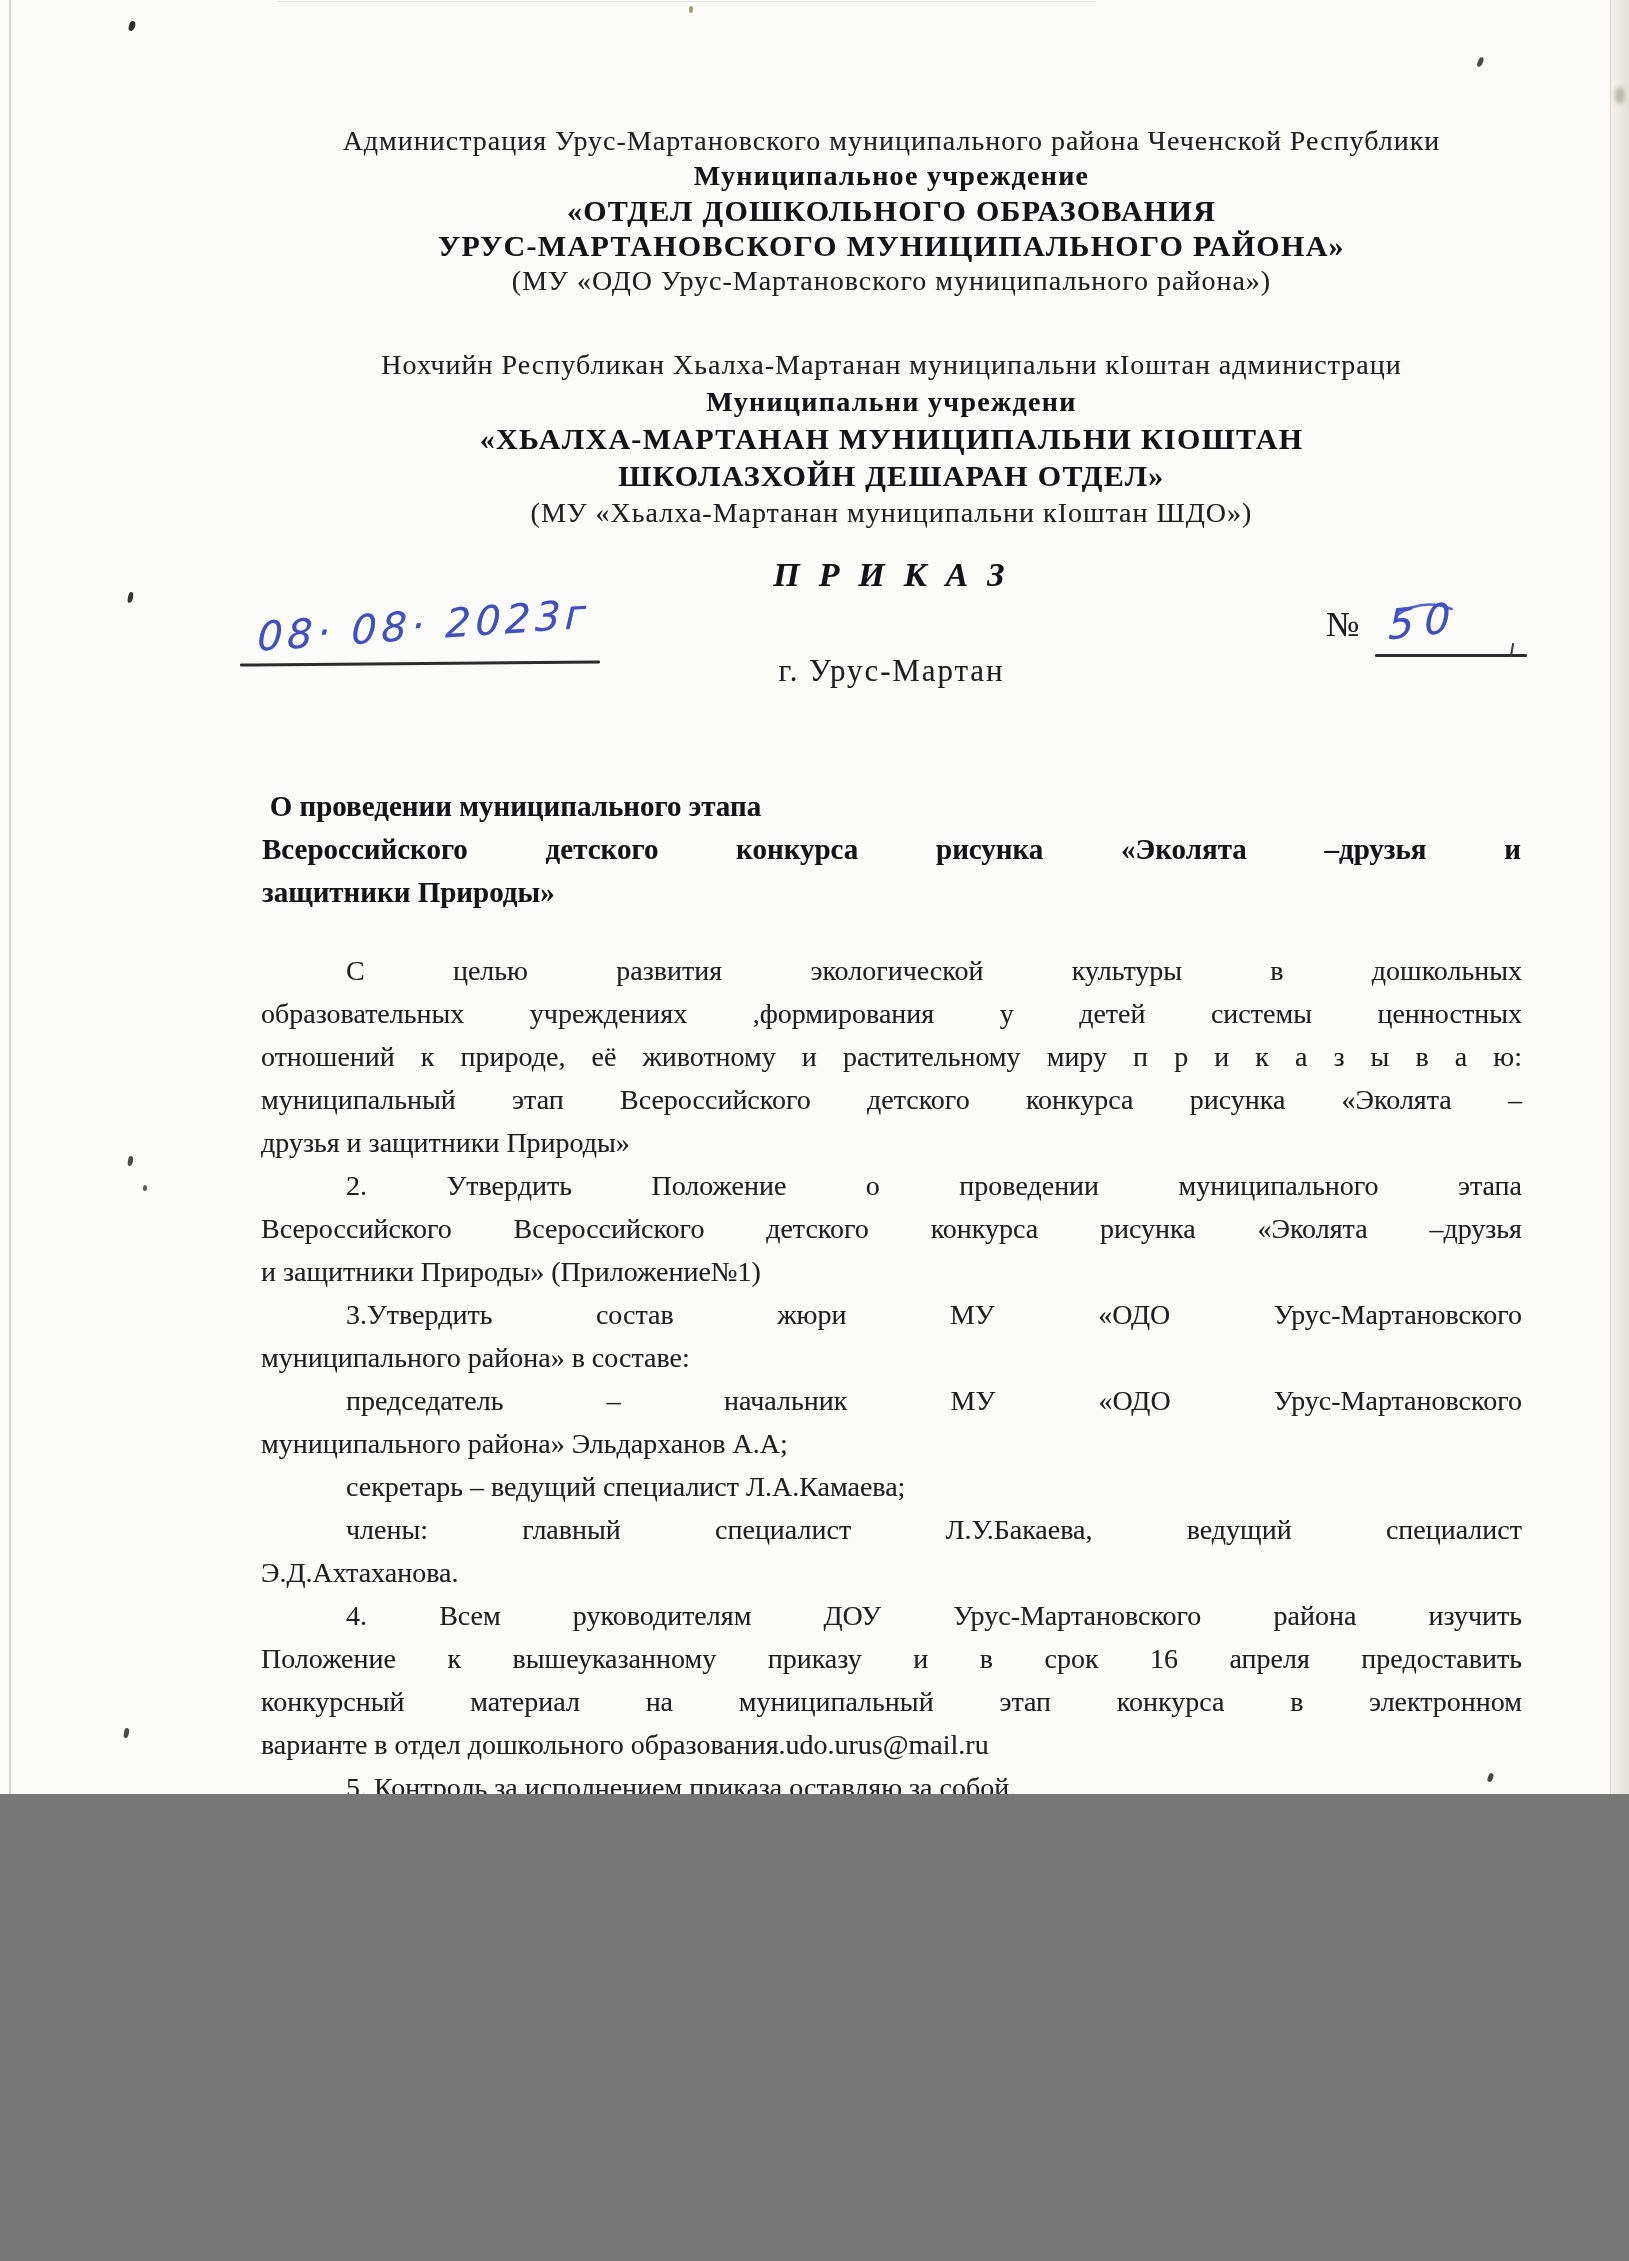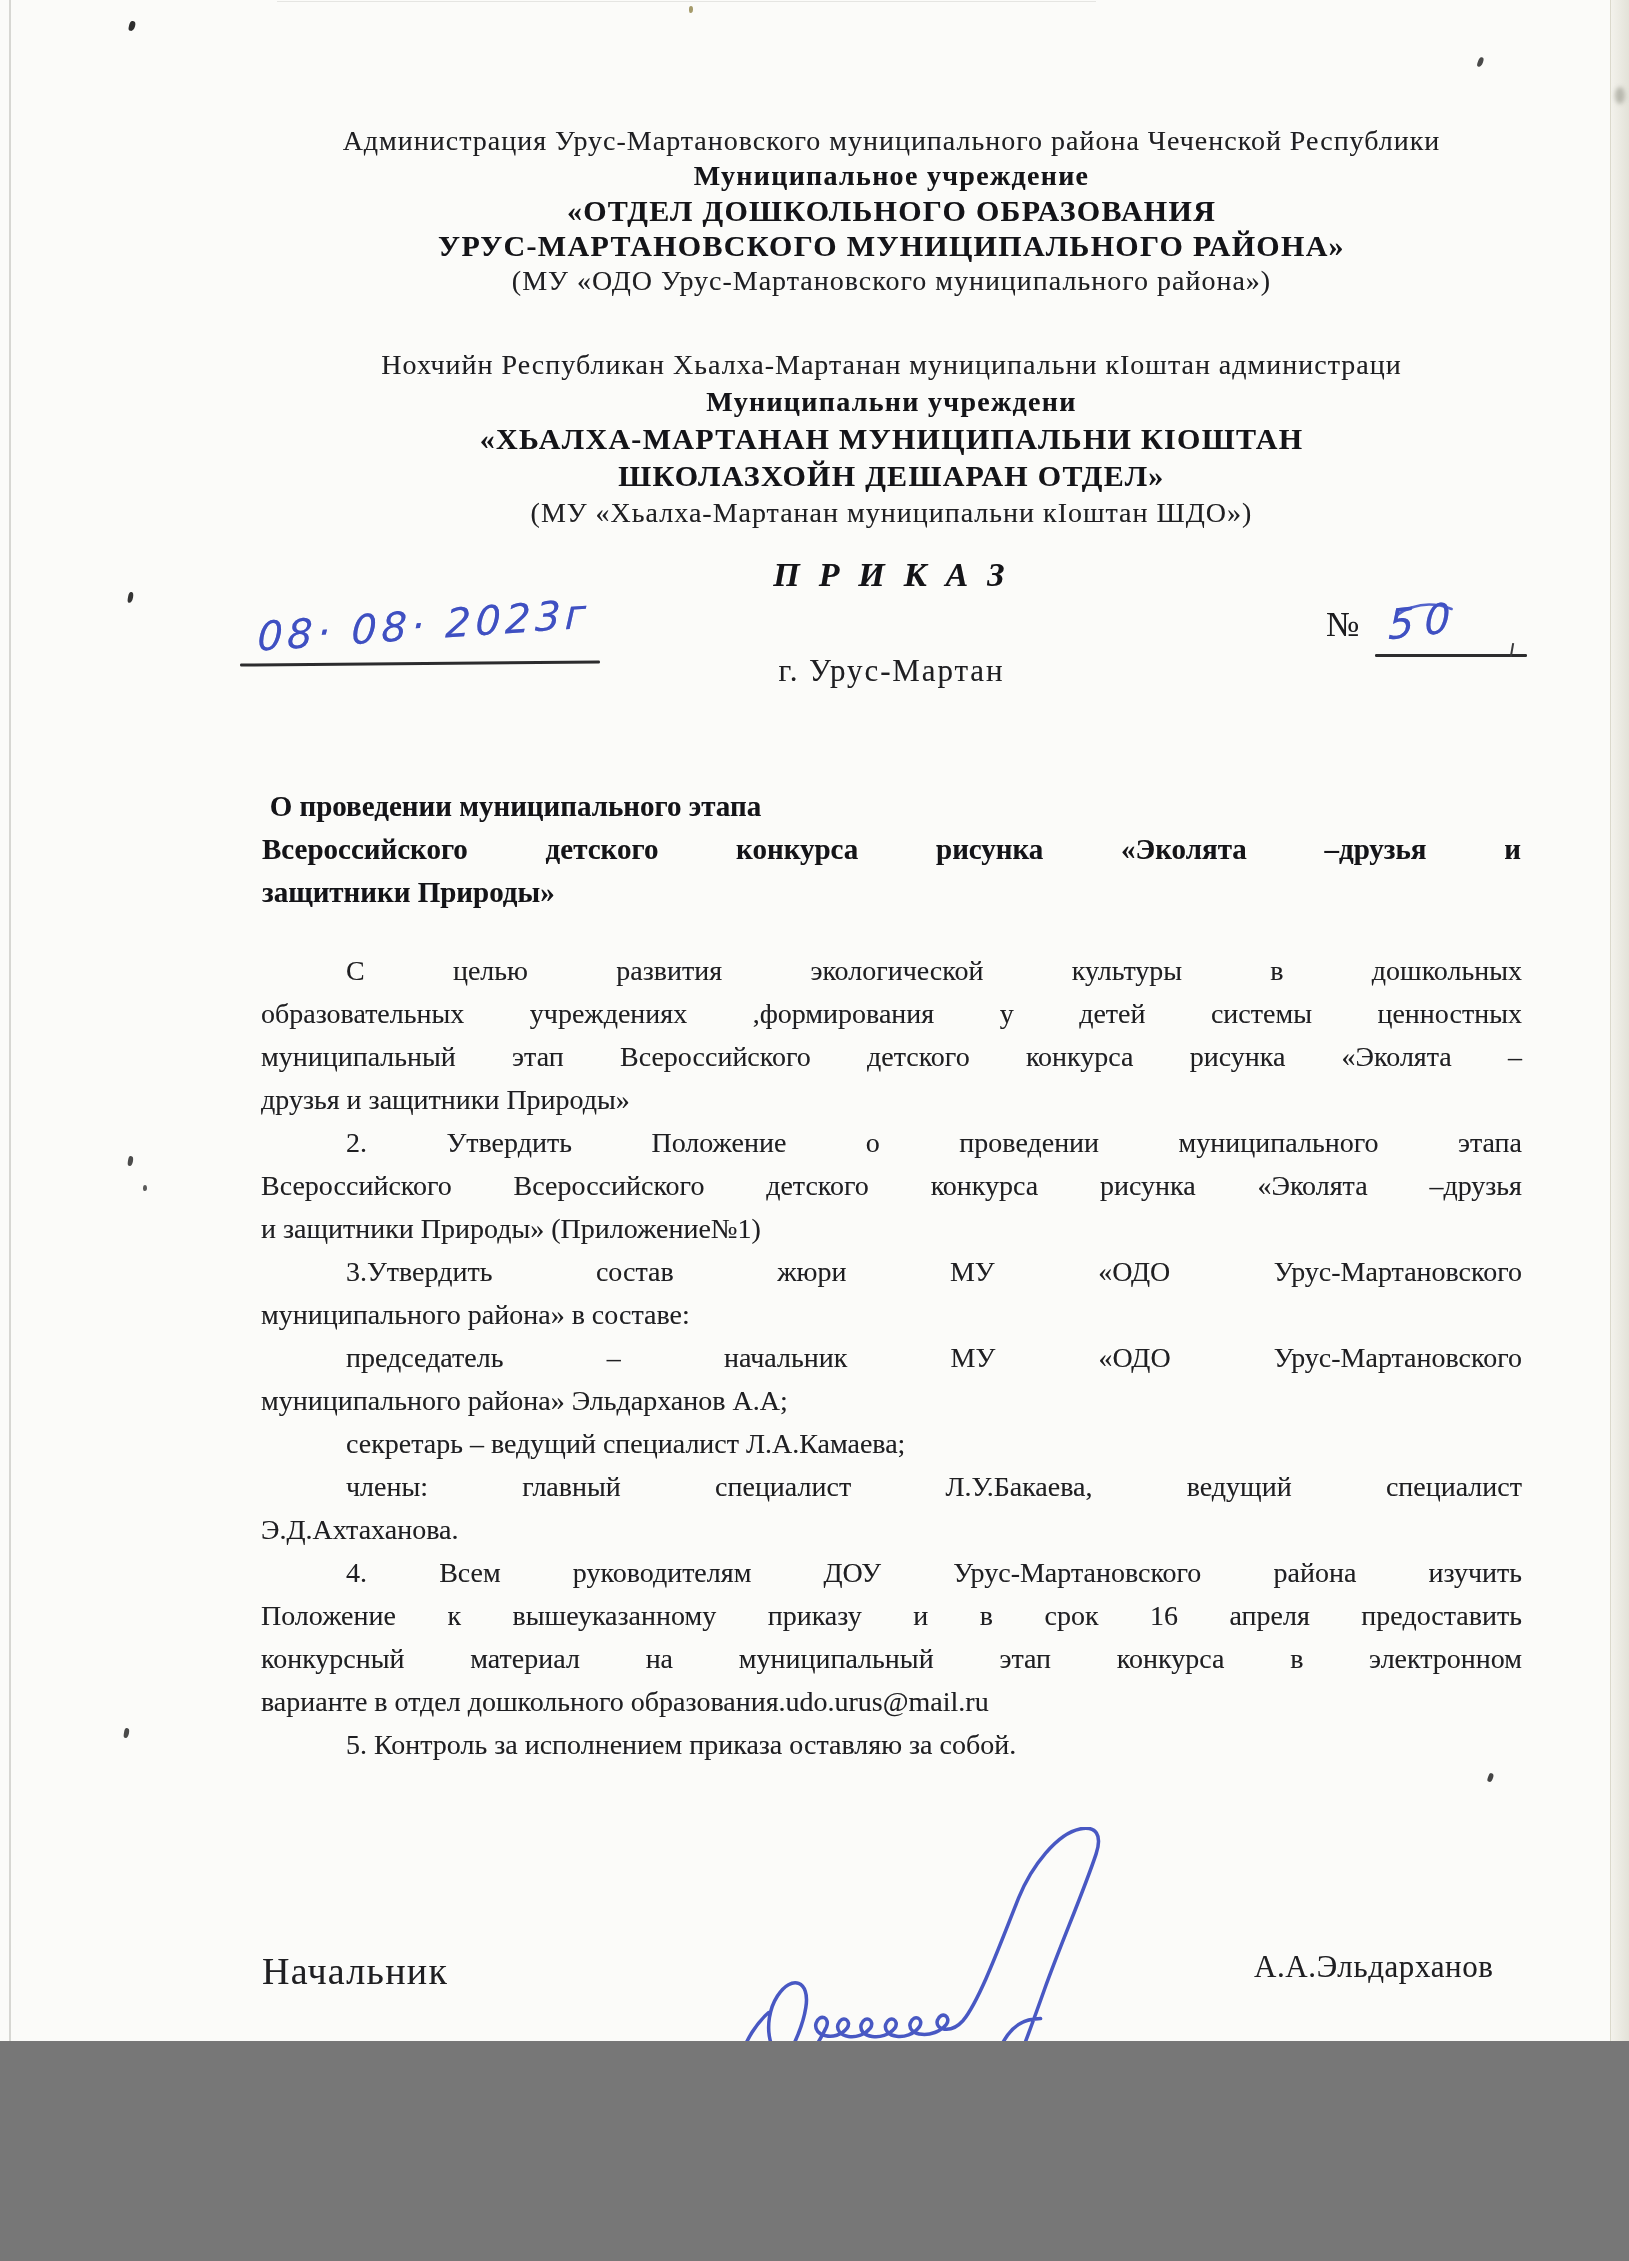--- a/index.html
+++ b/index.html
@@ -1,18 +1,18 @@
 <!DOCTYPE html>
 <html style="font-size:10.3px"><head>
 <meta charset="utf-8">
 <style>
   html,body{margin:0;padding:0;background:#777;}
   .page{
     position:relative;
-    width:1630px;height:2041px;
+    width:1630px;height:1794px;
     background:#fbfbf9;
     font-family:"Liberation Serif","DejaVu Serif",serif;
     color:#1f1f22;
     overflow:hidden;
     text-shadow:0 0 0.6px rgba(40,40,40,.35);
   }
   .abs{position:absolute;}
 
   
   .orgblock{left:261px;width:1261px;text-align:center;}
@@ -106,20 +106,21 @@
 
   <div class="abs subject">
     <div class="s-l s-ind">О проведении муниципального этапа</div>
     <div class="s-l s-just">Всероссийского детского конкурса рисунка «Эколята –друзья и</div>
     <div class="s-l">защитники Природы»</div>
   </div>
 
   <div class="abs bodyblock">
     <div class="bl ind just">С целью развития экологической культуры в дошкольных</div>
     <div class="bl just">образовательных учреждениях ,формирования у детей системы ценностных</div>
+    <div class="bl just">отношений к природе, её животному и растительному миру п р и к а з ы в а ю:</div>
     <div class="bl just">муниципальный этап Всероссийского детского конкурса рисунка «Эколята –</div>
     <div class="bl">друзья и защитники Природы»</div>
     <div class="bl ind just">2. Утвердить Положение о проведении муниципального этапа</div>
     <div class="bl just">Всероссийского Всероссийского детского конкурса рисунка «Эколята –друзья</div>
     <div class="bl">и защитники Природы» (Приложение№1)</div>
     <div class="bl ind just">3.Утвердить состав жюри МУ «ОДО Урус-Мартановского</div>
     <div class="bl">муниципального района» в составе:</div>
     <div class="bl ind just">председатель – начальник МУ «ОДО Урус-Мартановского</div>
     <div class="bl">муниципального района» Эльдарханов А.А;</div>
     <div class="bl ind">секретарь – ведущий специалист Л.А.Камаева;</div>

